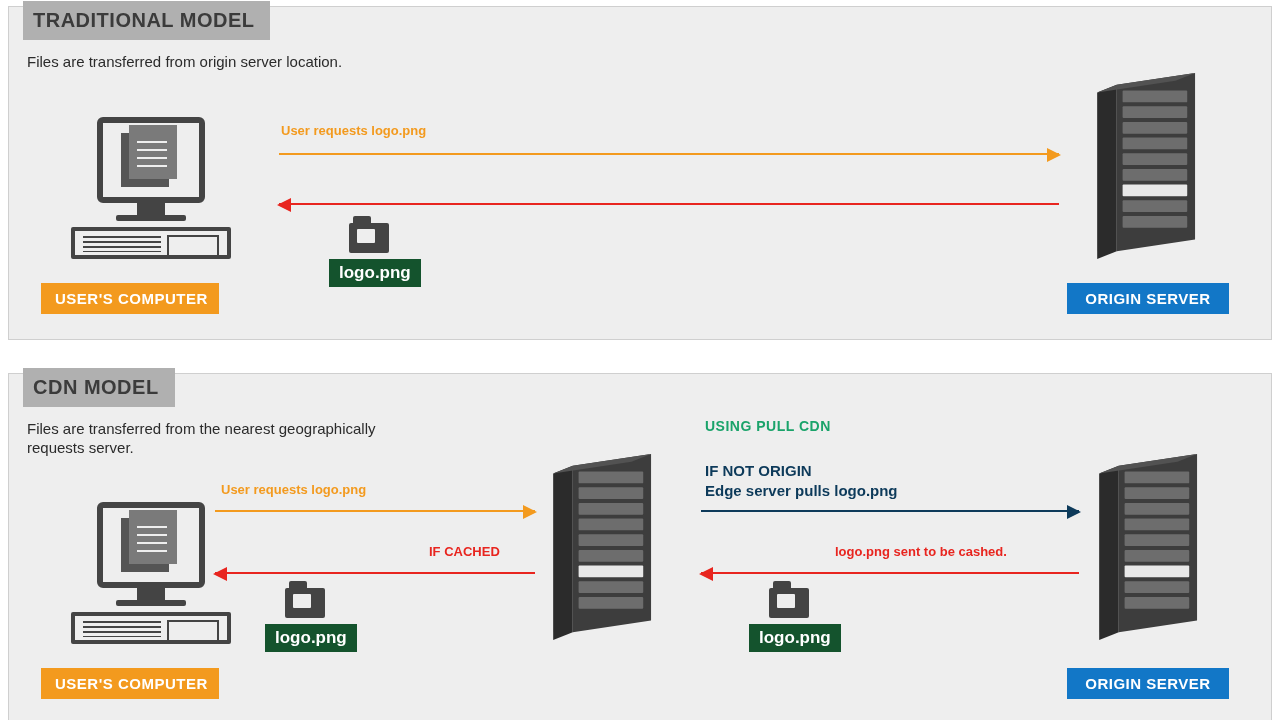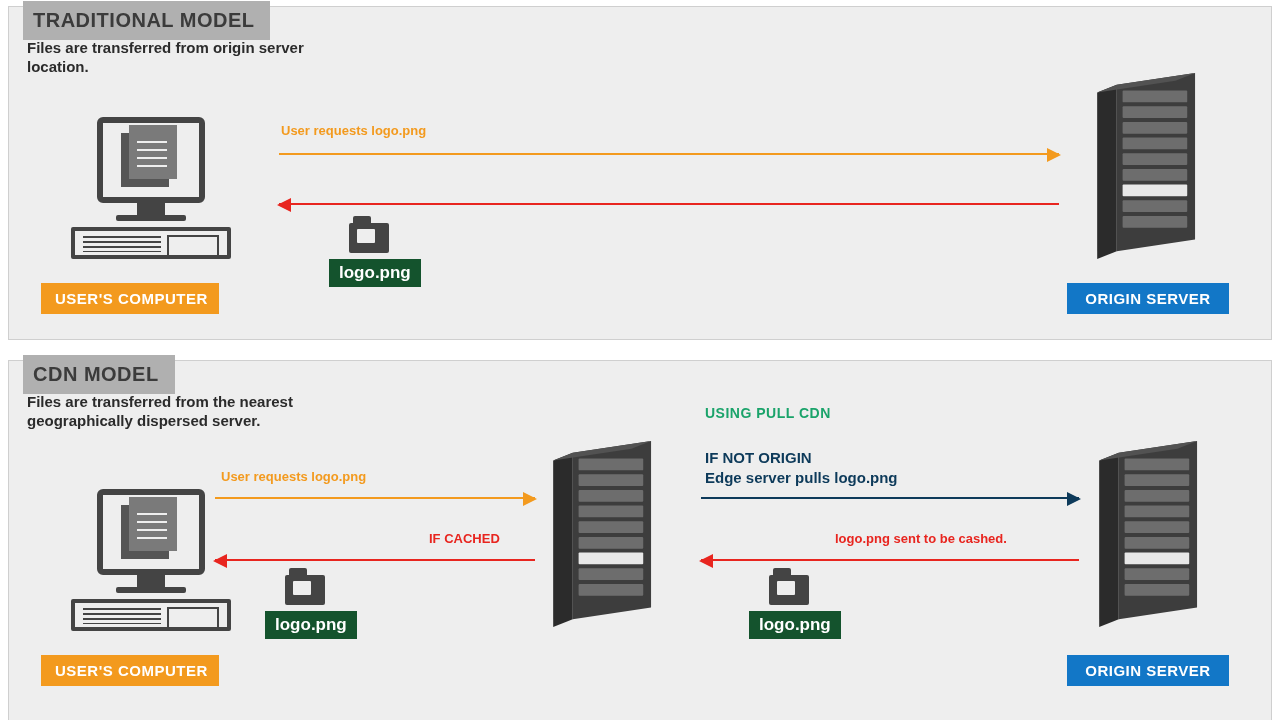--- a/index.html
+++ b/index.html
@@ -9,41 +9,41 @@
     width: 1280px;
     height: 720px;
     padding: 6px 8px;
     font-size: 14px;
     color: #2b2b2b;
   }
   .panel {
     position: relative;
     background: #eeeeee;
     border: 1px solid #cfcfcf;
-    margin-bottom: 20px;
+    margin-bottom: 33px;
     padding-left: 20px;
   }
   .panel-top { height: 334px; }
   .panel-bot { height: 398px; }
   .title-tag {
     position: absolute;
     top: -6px; left: 14px;
     background: #b0b0b0;
     color: #3b3b3b;
     font-weight: 800;
     letter-spacing: .5px;
     padding: 8px 16px 8px 10px;
     font-size: 20px;
   }
   .desc {
     position: absolute;
-    top: 32px; left: 18px;
+    top: 46px; left: 18px;
     max-width: 340px;
     font-size: 15px;
-    font-weight: 700;
+    font-weight: 400;
     line-height: 1.25;
     color: #2b2b2b;
   }
   
   .badge {
     position: absolute;
     font-weight: 800;
     letter-spacing: .5px;
     font-size: 15px;
     padding: 7px 14px;
@@ -186,21 +186,21 @@
   <div class="arrow-label c-orange" style="top:116px; left:272px;">User requests logo.png</div>
   <div class="arrow right c-orange" style="top:146px; left:270px; width:780px;"></div>
 
   <div class="arrow left c-red" style="top:196px; left:270px; width:780px;"></div>
   <div class="folder" style="top:216px; left:340px;"></div>
   <div class="file-badge" style="top:252px; left:320px;">logo.png</div>
 </div>
 
 <div class="panel panel-bot">
   <div class="title-tag">CDN MODEL</div>
-  <div class="desc" style="max-width:360px;">Files are transferred from the nearest geographically dispersed server.</div>
+  <div class="desc" style="max-width:360px;">Files are transferred from the nearest geographically requests server.</div>
 
   <div class="computer" style="top:128px; left:62px;">
     <div class="monitor">
         <div class="doc">
           <div class="lines"></div>
         </div>
       </div>
     <div class="stand"></div>
       <div class="baseplate"></div>
     <div class="tower"></div>

